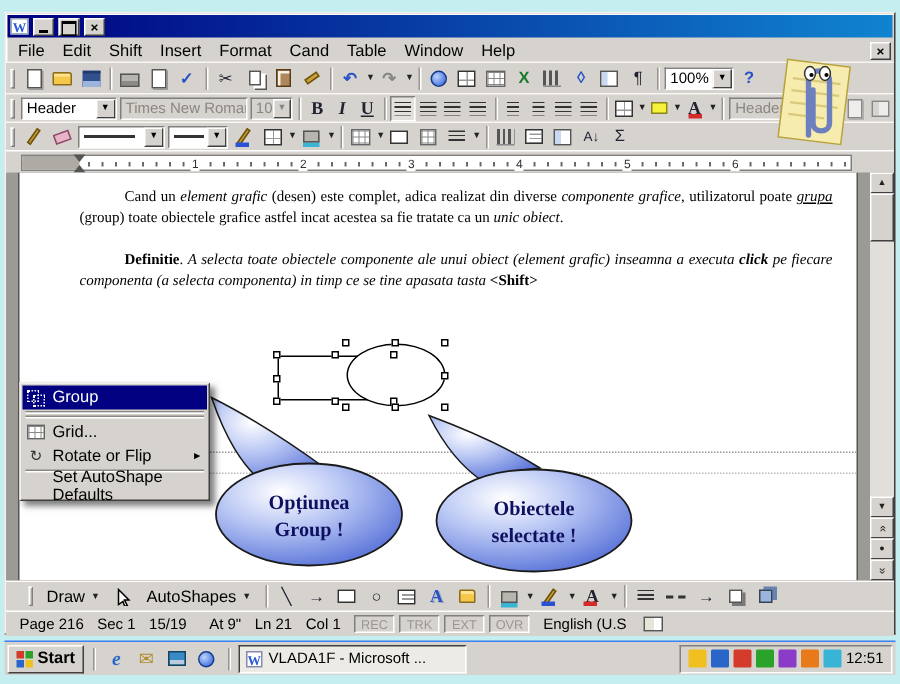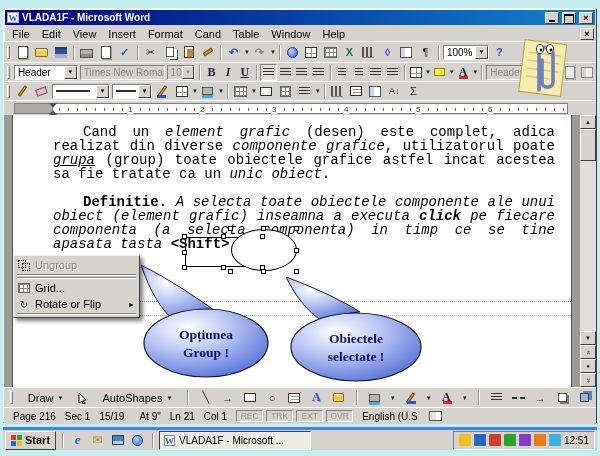--- a/index.html
+++ b/index.html
@@ -60,21 +60,21 @@
 .pressed{border:1px solid;border-color:#808080 #fff #fff #808080;background:#e4e1dc}
 .ruler{height:15px;position:relative;background:#d6d3ce;border-top:1px solid #fff}
 .ruler-strip{position:absolute;left:10px;right:28px;top:2px;height:11px;background:repeating-linear-gradient(90deg,transparent 0 8px,#666 8px 9px) 0 4px/9px 3px repeat-x #fff;border:1px solid #808080}
 .ruler-marg{position:absolute;left:0;top:0;width:38px;height:100%;background:#aeaba4}
 .rnum{position:absolute;top:1px;font-size:8px;color:#333;background:#fff;padding:0 1px}
 .indent-marks{position:absolute;left:34px;top:-1px;width:9px;height:12px}
 .indent-marks::before{content:"";position:absolute;top:0;left:0;border:4px solid transparent;border-top:5px solid #555}
 .indent-marks::after{content:"";position:absolute;bottom:0;left:0;border:4px solid transparent;border-bottom:5px solid #555}
 .docarea{position:relative;height:272px;background:#9c9a94;overflow:hidden}
 .page{position:absolute;left:8px;top:0;width:560px;height:100%;background:#fff;border-left:1px solid #555;border-right:1px solid #555}
-.textflow{position:absolute;left:40px;right:16px;top:10px;font-family:Liberation Mono, monospace;font-size:14px;line-height:14px;text-align:justify}
+.textflow{position:absolute;left:40px;right:16px;top:10px;font-family:Liberation Serif, serif;font-size:10px;line-height:14px;text-align:justify}
 .para{text-indent:30px}
 .para+.para{margin-top:14px}
 .u{text-decoration:underline}
 .dashline{position:absolute;left:0;right:0;border-top:1px dotted #999}
 .shapes{position:absolute;left:160px;top:110px;width:150px;height:60px;z-index:2}
 .obj-rect{position:absolute;left:12px;top:12px;width:76px;height:30px;border:1px solid #000}
 .obj-ellipse{position:absolute;left:58px;top:4px;width:66px;height:42px;border:1px solid #000;border-radius:50%;background:#fff}
 .h{position:absolute;width:5px;height:5px;background:#fff;border:1px solid #000;z-index:3}
 .callout-white{position:absolute;left:300px;top:110px;width:114px;height:40px;background:#fff;border:1px solid #000;border-radius:10px;display:flex;align-items:center;justify-content:center;text-align:center;font:italic 11px/13px "Liberation Serif",serif;z-index:2}
 .cw-tail{position:absolute;left:-25px;top:18px}
@@ -86,60 +86,59 @@
 .subarr::before{content:"►"}
 .csep{height:2px;border-top:1px solid #8a8782;border-bottom:1px solid #fff;margin:1px 2px}
 .mi-group{width:12px;height:11px;position:relative;flex:0 0 12px}
 .mi-group::before,.mi-group::after{content:"";position:absolute;width:6px;height:6px;border:1px dotted #222}
 .mi-group::before{left:0;top:0}.mi-group::after{right:0;bottom:0}
 .crow.hl .mi-group::before,.crow.hl .mi-group::after{border-color:#fff}
 .mi-grid{width:12px;height:10px;flex:0 0 12px;border:1px solid #666;background:linear-gradient(#888 1px,transparent 1px) 0 0/100% 4px,linear-gradient(90deg,#888 1px,transparent 1px) 0 0/4px 100%,#fff}
 .mi-rot{flex:0 0 12px;font-size:10px;color:#333;text-align:center}
 .mi-empty{flex:0 0 12px}
 .balloons{position:absolute;left:0;top:0;z-index:5;pointer-events:none}
-.drawbar{height:20px;display:flex;align-items:center;background:#d6d3ce;border-top:1px solid #fff;padding:0 4px;font-size:11px;gap:7px}
+.drawbar{height:20px;display:flex;align-items:center;background:#d6d3ce;border-top:1px solid #fff;padding:0 13px;font-size:11px;gap:1px}
 .dbtn{height:17px;display:flex;align-items:center;gap:3px;padding:0 5px}
 .statusbar{height:17px;display:flex;align-items:center;background:#d6d3ce;border-top:1px solid #fff;font-size:10px;padding:0 3px;gap:3px;white-space:nowrap}
 .spanel{height:13px;display:flex;align-items:center;gap:9px;padding:0 6px}
 .smode{width:27px;height:12px;border:1px solid;border-color:#808080 #fff #fff #808080;color:#9a968f;font-size:8.5px;display:flex;align-items:center;justify-content:center}
 .sbook{width:13px;height:10px;background:#fff;border:1px solid #555;box-shadow:inset 6px 0 0 #e8e4da;margin-left:2px}
 .vscroll{position:absolute;top:0;right:0;width:16px;height:100%;background:#e2dfda;display:flex;flex-direction:column}
 .sbtn{height:14px;flex:0 0 14px;border:1px solid;border-color:#fff #404040 #404040 #fff;background:#d6d3ce;font-size:6px;display:flex;align-items:center;justify-content:center;color:#222}
 .sthumb{height:32px;flex:0 0 32px;border:1px solid;border-color:#fff #404040 #404040 #fff;background:#d6d3ce}
 .strack{flex:1}
 .rot90{transform:rotate(90deg);font-size:8px}
 .rotm90{transform:rotate(-90deg);font-size:8px}
-.taskbar{position:absolute;left:3px;right:3px;top:427px;height:23px;background:#d6d3ce;border-top:3px solid #3b82f6;display:flex;align-items:center;gap:3px;padding:0 2px}
+.taskbar{position:absolute;left:3px;right:3px;top:427px;height:23px;background:#d6d3ce;border-top:1px solid #3b82f6;display:flex;align-items:center;gap:3px;padding:0 2px}
 .startbtn{height:19px;display:flex;align-items:center;gap:3px;padding:0 5px;border:1px solid;border-color:#fff #404040 #404040 #fff;font-weight:bold;font-size:11px}
 .flag{width:11px;height:11px;display:grid;grid-template:1fr 1fr/1fr 1fr;gap:1px}
 .flag i{display:block}
 .qi{width:17px;height:17px;display:flex;align-items:center;justify-content:center;font-size:12px}
 .taskbtn{height:19px;flex:0 0 152px;display:flex;align-items:center;gap:4px;padding:0 4px;border:1px solid;border-color:#404040 #fff #fff #404040;background:#ecebe6;font-size:10px;white-space:nowrap;overflow:hidden}
 .wicon{width:11px;height:11px;background:#fff;border:1px solid #88a;color:#2a5ad4;font:bold 9px/10px "Liberation Serif",serif;text-align:center;flex:0 0 11px}
 .tray{margin-left:auto;height:19px;display:flex;align-items:center;gap:3px;padding:0 5px;border:1px solid;border-color:#808080 #fff #fff #808080;font-size:10px}
 .ti{width:12px;height:12px;border-radius:1px}
 .clippy{position:absolute;left:516px;top:36px;z-index:30}
 </style>
 </head>
 <body>
 
 <div class="window">
 
   <div class="titlebar">
     <span class="title-icon">W</span>
-    <span class="title-text">VLADA1F - Microsoft Word</span>
     <span class="cap min"></span>
     <span class="cap max"></span>
     <span class="cap">×</span>
   </div>
 
   <div class="menubar">
     <span class="mi">File</span>
     <span class="mi">Edit</span>
-    <span class="mi">View</span>
+    <span class="mi">Shift</span>
     <span class="mi">Insert</span>
     <span class="mi">Format</span>
     <span class="mi">Cand</span>
     <span class="mi">Table</span>
     <span class="mi">Window</span>
     <span class="mi">Help</span>
     <span class="cap">×</span>
   </div>
 
   <div class="tbar t1">
@@ -391,36 +390,40 @@
       </g>
       <g style="pointer-events:auto">
         <path d="M282,162 C292,182 303,196 318,206 C330,201 342,198 356,197 C334,183 306,171 282,162 Z" fill="url(#bgrad)" stroke="#1a1a1a" stroke-width="1"></path>
         <ellipse cx="352" cy="232" rx="65" ry="34" fill="url(#bgrad)" stroke="#1a1a1a" stroke-width="1.2"></ellipse>
         <text x="352" y="228" text-anchor="middle" font-family="Liberation Serif, serif" font-size="13.5" font-weight="bold" fill="#101060">Obiectele</text>
         <text x="352" y="246" text-anchor="middle" font-family="Liberation Serif, serif" font-size="13.5" font-weight="bold" fill="#101060">selectate !</text>
       </g>
     </svg>
 
     <div class="ctx">
-      <div class="crow dis">
+      <div class="crow hl">
           <span class="mi-group"></span>
-          <span>Ungroup</span>
+          <span>Group</span>
         </div>
       <div class="csep"></div>
       <div class="csep"></div>
       <div class="crow">
           <span class="mi-grid"></span>
           <span>Grid...</span>
         </div>
       <div class="crow">
           <span class="mi-rot">↻</span>
           <span>Rotate or Flip</span>
           <span class="subarr"></span>
         </div>
       <div class="csep"></div>
+      <div class="crow">
+          <span class="mi-empty"></span>
+          <span>Set AutoShape Defaults</span>
+        </div>
     </div>
 
     <div class="vscroll">
       <span class="sbtn">▲</span>
       <span class="sthumb"></span>
       <span class="strack"></span>
       <span class="sbtn">▼</span>
       <span class="sbtn">
           <span class="rotm90">»</span>
         </span>

